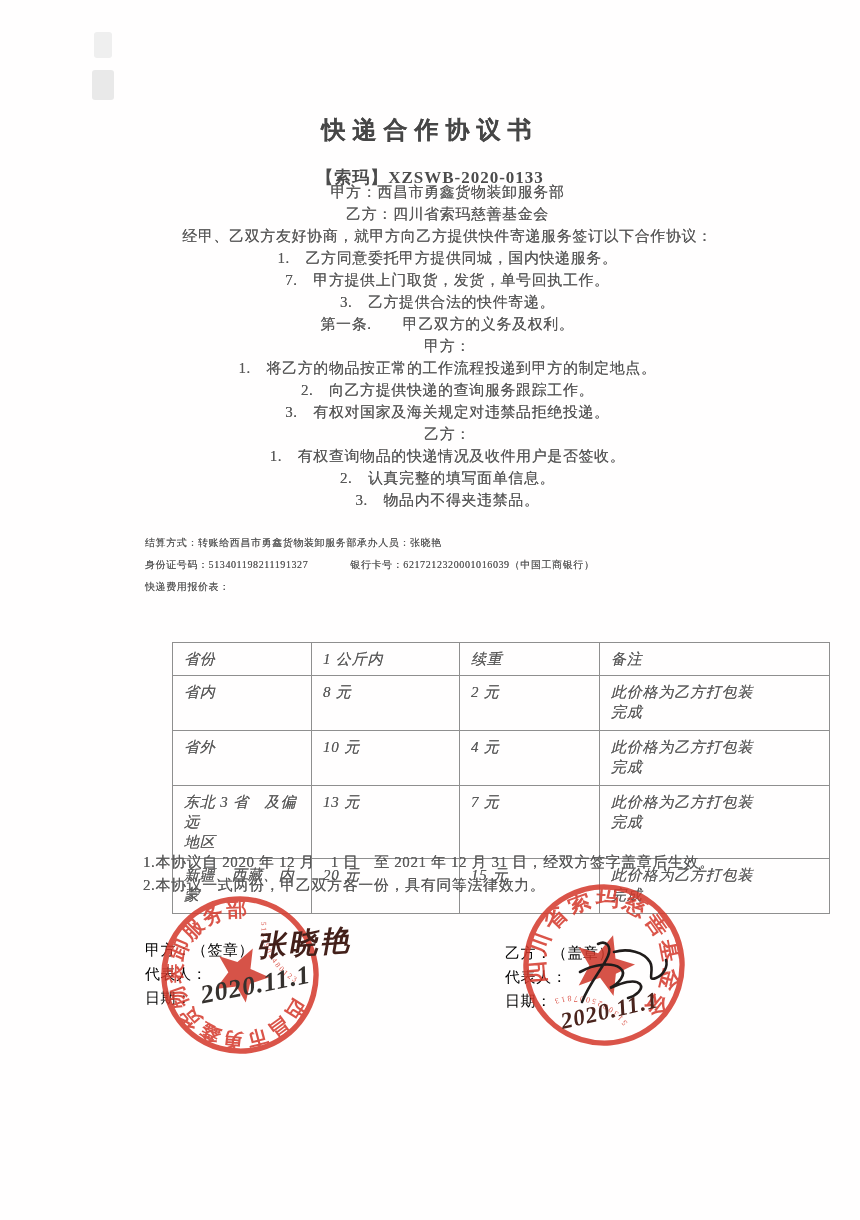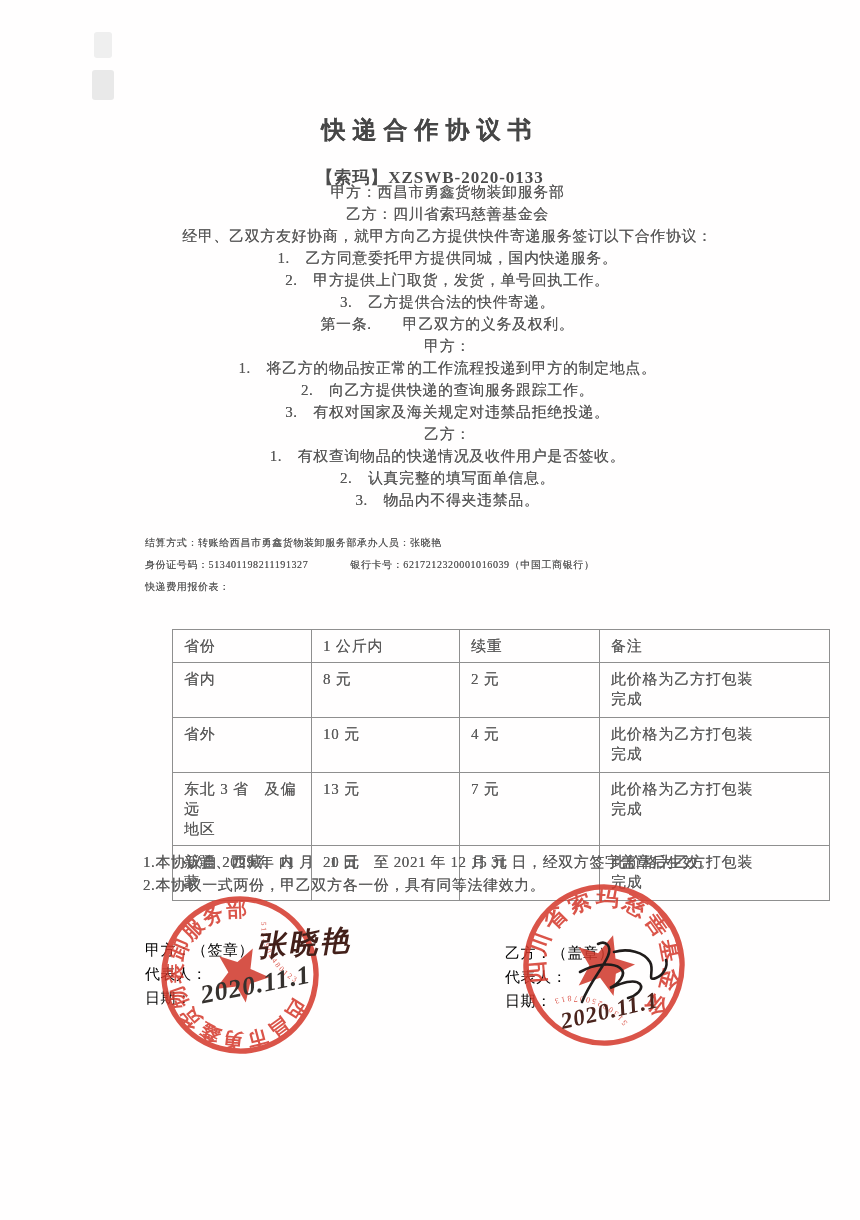--- a/index.html
+++ b/index.html
@@ -26,22 +26,22 @@
   .body-lines{position:absolute;top:181px;left:145px;width:605px;text-align:center;}
   .body-lines .line{
     font-size:15px;line-height:22px;letter-spacing:.6px;
     white-space:pre-wrap;color:#585858;text-shadow:0 0 .4px #6a6a6a;
   }
   .settlement{position:absolute;top:532px;left:145px;width:640px;}
   .settlement .line{font-size:10px;line-height:22px;letter-spacing:.6px;color:#575757;text-shadow:0 0 .4px #6a6a6a;}
   .settlement .gap{display:inline-block;width:42px;}
 
   table.price{
-    position:absolute;top:629px;left:172px;width:585px;
-    border-collapse:collapse;table-layout:fixed;
+    position:absolute;top:642px;left:172px;width:585px;
+    border-collapse:collapse;table-layout:fixed;font-style:italic;
   }
   table.price td,table.price th{
     border:1px solid #8f8f8f;vertical-align:top;text-align:left;
     font-size:15px;font-weight:normal;letter-spacing:.8px;color:#5a5a5a;
     padding:6px 6px 6px 11px;line-height:20px;white-space:pre-line;
     text-shadow:0 0 .4px #6f6f6f;
   }
   table.price tr.hdr td{height:20px;}
   table.price tr.r td{height:42px;}
   .col1{width:121px}.col2{width:130px}.col3{width:122px}.col4{width:212px}
@@ -73,21 +73,21 @@
   <div class="smudge s2"></div>
 
   <div class="doc-title">快递合作协议书</div>
   <div class="doc-number">【索玛】XZSWB-2020-0133</div>
 
   <div class="body-lines">
     <div class="line">甲方：西昌市勇鑫货物装卸服务部</div>
     <div class="line">乙方：四川省索玛慈善基金会</div>
     <div class="line">经甲、乙双方友好协商，就甲方向乙方提供快件寄递服务签订以下合作协议：</div>
     <div class="line">1.　乙方同意委托甲方提供同城，国内快递服务。</div>
-    <div class="line">2.　甲方提供上门取货，发货，单号回执工作。</div>
+    <div class="line">7.　甲方提供上门取货，发货，单号回执工作。</div>
     <div class="line">3.　乙方提供合法的快件寄递。</div>
     <div class="line">第一条.　　甲乙双方的义务及权利。</div>
     <div class="line">甲方：</div>
     <div class="line">1.　将乙方的物品按正常的工作流程投递到甲方的制定地点。</div>
     <div class="line">2.　向乙方提供快递的查询服务跟踪工作。</div>
     <div class="line">3.　有权对国家及海关规定对违禁品拒绝投递。</div>
     <div class="line">乙方：</div>
     <div class="line">1.　有权查询物品的快递情况及收件用户是否签收。</div>
     <div class="line">2.　认真完整的填写面单信息。</div>
     <div class="line">3.　物品内不得夹违禁品。</div>
@@ -135,21 +135,21 @@
       <td>新疆、西藏、内蒙</td>
       <td>20 元</td>
       <td>15 元</td>
       <td>此价格为乙方打包装
 完成</td>
     </tr>
   </tbody>
     </table>
 
   <div class="terms">
-    <div class="line">1.本协议自 2029 年 11 月　1 日　至 2021 年 12 月 31 日，经双方签字盖章后生效。</div>
+    <div class="line">1.本协议自 2020 年 12 月　1 日　至 2021 年 12 月 31 日，经双方签字盖章后生效。</div>
     <div class="line">2.本协议一式两份，甲乙双方各一份，具有同等法律效力。</div>
   </div>
 
   <div class="sig-block a">
     <div class="line">甲方：（签章）</div>
     <div class="line">代表人：</div>
     <div class="line">日期：</div>
   </div>
 
   <div class="sig-block b">

